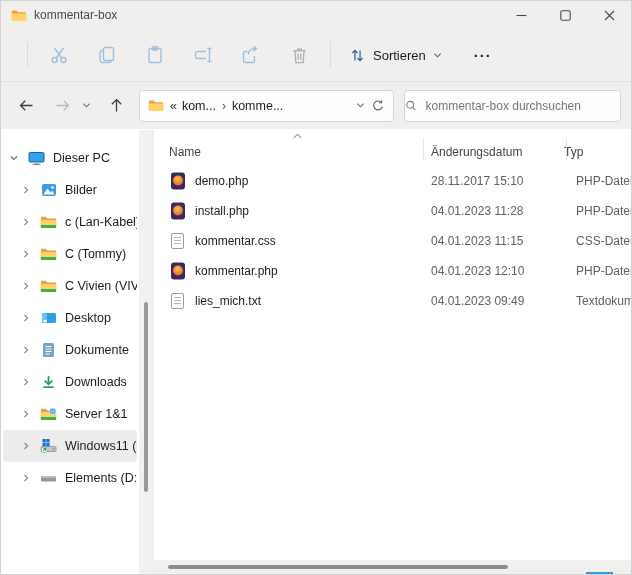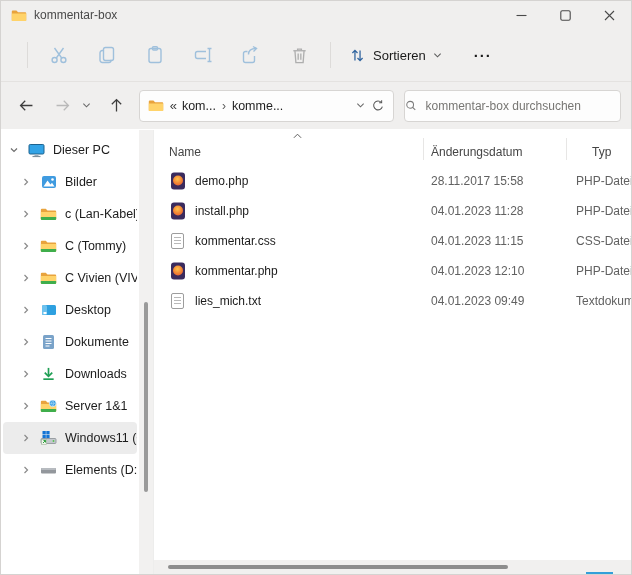--- a/index.html
+++ b/index.html
@@ -49,36 +49,36 @@
   }
   .search-box input {
     border:none; outline:none; background:transparent; width:100%;
     font-family:inherit; font-size:12px; color:#333;
   }
   .search-box input::placeholder { color:#777673; }
 
   
   .content { position:absolute; top:129px; left:0; right:0; bottom:0; display:flex; background:#fff; }
 
-  .sidebar { width:138px; padding-top:4px; font-size:12.5px; color:#1c1c1c; flex:none; }
+  .sidebar { width:138px; padding-top:12px; font-size:12.5px; color:#1c1c1c; flex:none; }
   .sb-item { height:32px; display:flex; align-items:center; margin:0 2px; border-radius:4px; }
   .sb-item.selected { background:#ececec; }
   .sb-exp { width:10px; margin-left:6px; flex:none; color:#6e6e6e; }
   .sb-item.child .sb-exp { margin-left:18px; }
   .sb-ico { margin-left:9px; flex:none; width:17px; height:17px; display:flex; align-items:center; justify-content:center; }
   .sb-lbl { margin-left:8px; white-space:nowrap; overflow:hidden; }
 
   .v-gutter { width:14px; background:#f2f1f0; position:relative; flex:none; }
   .v-thumb { position:absolute; left:5px; top:172px; width:4px; height:190px; background:#9a9a9a; border-radius:2px; }
 
   .main { flex:1; position:relative; border-left:1px solid #ededec; overflow:hidden; }
   .hdr-row { position:relative; height:36px; font-size:12px; color:#454545; }
   .hdr-name { position:absolute; left:15px; bottom:7px; }
   .hdr-date { position:absolute; left:277px; bottom:7px; }
-  .hdr-typ  { position:absolute; left:438px; bottom:7px; }
+  .hdr-typ  { position:absolute; left:410px; bottom:7px; }
   .hdr-caret { position:absolute; left:139px; top:3px; color:#5c5c5c; }
   .hdr-div { position:absolute; top:8px; width:1px; height:22px; background:#e7e6e5; }
   .hdr-div.d1 { left:269px; } .hdr-div.d2 { left:412px; }
 
   .file-row { position:relative; height:30px; font-size:12px; }
   .file-row .f-ico  { position:absolute; left:17px; top:50%; transform:translateY(-50%); }
   .file-row .f-name { position:absolute; left:41px; top:50%; transform:translateY(-50%); color:#1b1b1b; white-space:nowrap; }
   .file-row .f-date { position:absolute; left:277px; top:50%; transform:translateY(-50%); color:#616161; white-space:nowrap; }
   .file-row .f-typ  { position:absolute; left:422px; top:50%; transform:translateY(-50%); color:#616161; white-space:nowrap; }
 
@@ -416,21 +416,21 @@
       <span class="hdr-name">Name</span>
       <span class="hdr-date">Änderungsdatum</span>
       <span class="hdr-typ">Typ</span>
       <span class="hdr-div d1"></span>
       <span class="hdr-div d2"></span>
     </div>
 
     <div class="file-row">
       <span class="f-ico icon-php"></span>
       <span class="f-name">demo.php</span>
-      <span class="f-date">28.11.2017 15:58</span>
+      <span class="f-date">28.11.2017 15:10</span>
       <span class="f-typ">PHP-Datei</span>
     </div>
     <div class="file-row">
       <span class="f-ico icon-php"></span>
       <span class="f-name">install.php</span>
       <span class="f-date">04.01.2023 11:28</span>
       <span class="f-typ">PHP-Datei</span>
     </div>
     <div class="file-row">
       <span class="f-ico icon-doc"></span>

